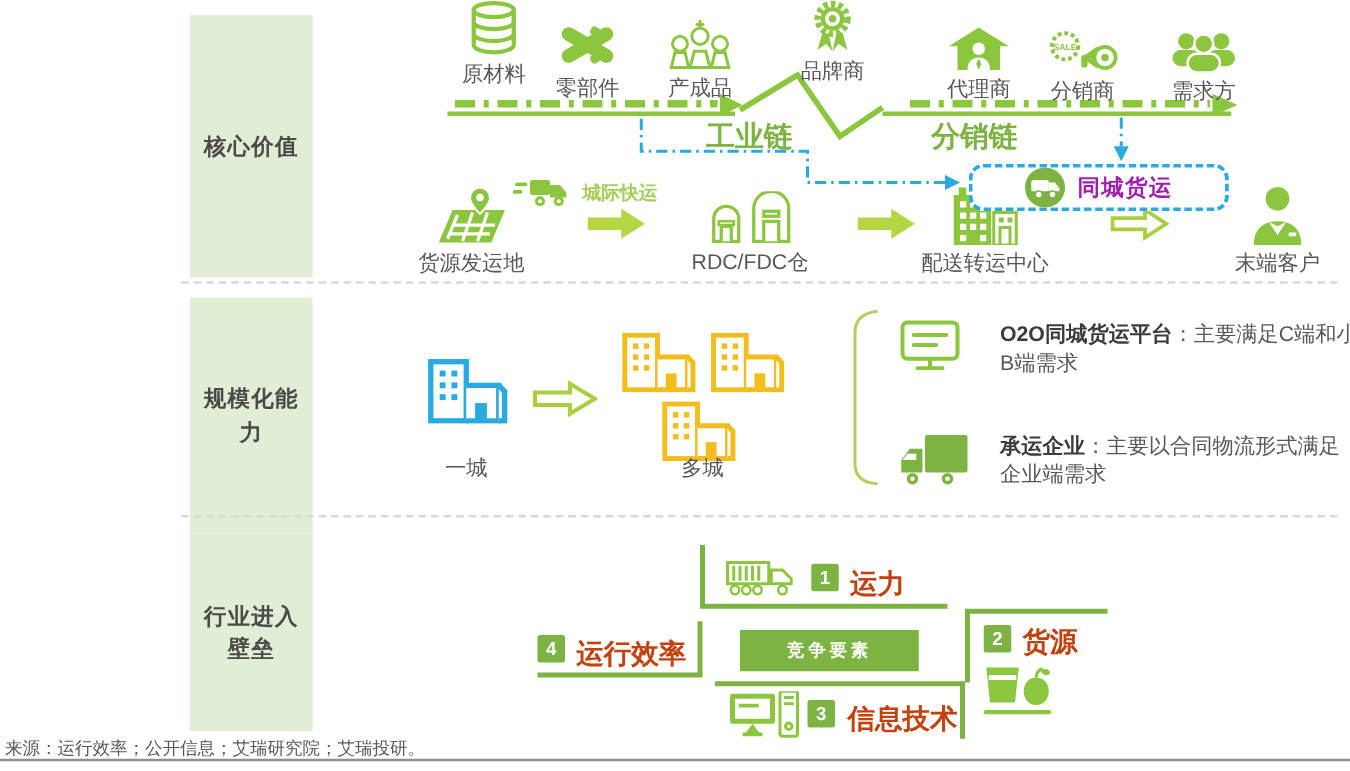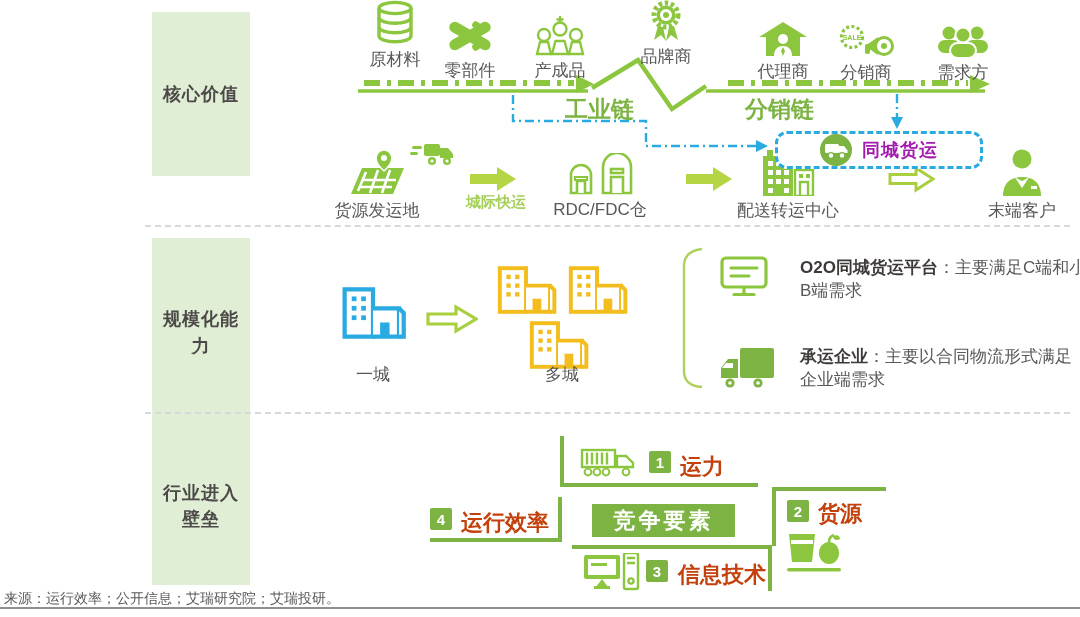--- a/index.html
+++ b/index.html
@@ -11,33 +11,33 @@
   .band{position:absolute;left:152px;width:98px;background:#DFEED4;color:#4C4948;
         display:flex;flex-direction:column;align-items:center;justify-content:center;
         font-size:18px;font-weight:bold;line-height:1.45;text-align:center;letter-spacing:1px;}
   
   .sep{position:absolute;left:145px;width:925px;height:0;border-top:2px dashed #D8D8D8;}
   
   .node{position:absolute;width:120px;text-align:center;}
   .node svg{margin:0 auto;}
   .node-label{font-size:17px;color:#595757;margin-top:3px;white-space:nowrap;}
   .chain-label{position:absolute;font-size:23px;font-weight:bold;color:#7CB342;white-space:nowrap;}
-  .intercity-label{position:absolute;font-size:15px;font-weight:bold;color:#A6CE5A;white-space:nowrap;margin-top:48px;}
+  .intercity-label{position:absolute;font-size:15px;font-weight:bold;color:#A6CE5A;white-space:nowrap;}
   
   .city-box{position:absolute;left:775px;top:131px;width:208px;height:38px;
             border:3px dashed #29ABE2;border-radius:12px;display:flex;align-items:center;
             justify-content:center;gap:10px;box-sizing:border-box;background:#fff;}
   .city-box-label{font-size:18px;font-weight:bold;color:#a21caf;letter-spacing:1px;}
   
   .scale-item{position:absolute;width:288px;font-size:17px;line-height:1.35;color:#595757;}
   .scale-item b{color:#3E3A39;}
   .city-label{position:absolute;font-size:17px;color:#595757;width:100px;text-align:center;}
   
   .center-box{position:absolute;left:592px;top:504px;width:143px;height:33px;background:#7CB342;
-              color:#fff;font-size:22px;font-weight:bold;display:flex;align-items:center;
+              color:#fff;font-size:14px;font-weight:bold;display:flex;align-items:center;
               justify-content:center;letter-spacing:3px;}
   .num-badge{position:absolute;width:22px;height:22px;background:#7CB342;color:#fff;
              font-size:15px;font-weight:bold;display:flex;align-items:center;justify-content:center;
              border-radius:2px;}
   .factor-label{position:absolute;font-size:22px;font-weight:bold;color:#c2410c;white-space:nowrap;}
   
   .source{position:absolute;left:4px;top:590px;font-size:14px;color:#595757;}
   .bottom-rule{position:absolute;left:0;top:607px;width:1080px;height:2px;background:#8F8F8F;}
 </style>
 </head>
@@ -72,21 +72,21 @@
     <path d="M702 249 Q684 251 684 266 L684 371 Q684 386 702 387" fill="none" stroke="#AFD15C" stroke-width="2.4"></path>
 
     <g fill="none" stroke="#7CB342" stroke-width="4">
       <polyline points="562,436 562,485 758,485"></polyline>
       <polyline points="430,540 560,540 560,497"></polyline>
       <polyline points="572,547 770,547 770,591"></polyline>
       <polyline points="774,546 774,489 886,489"></polyline>
     </g>
   </svg>
 
-  <div class="band" style="top:12px;height:164px">
+  <div class="band" style="top:12px;height:210px">
     <span>核心价值</span>
   </div>
   <div class="band" style="top:238px;height:189px">
     <span>规模化能</span>
     <span>力</span>
   </div>
   <div class="band" style="top:427px;height:158px">
     <span>行业进入</span>
     <span>壁垒</span>
   </div>

